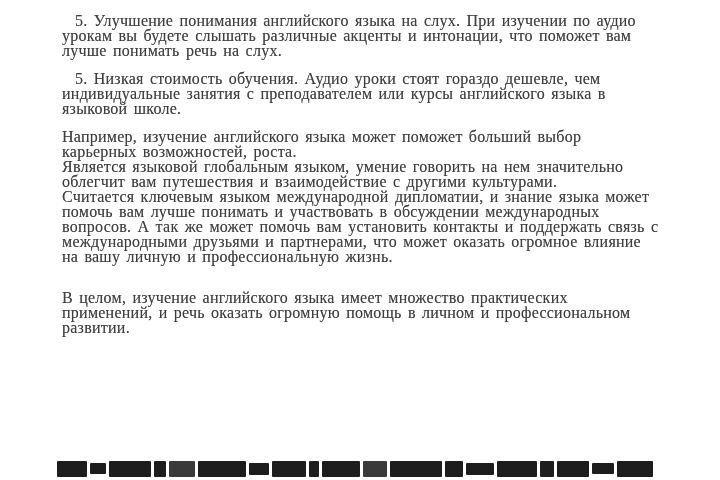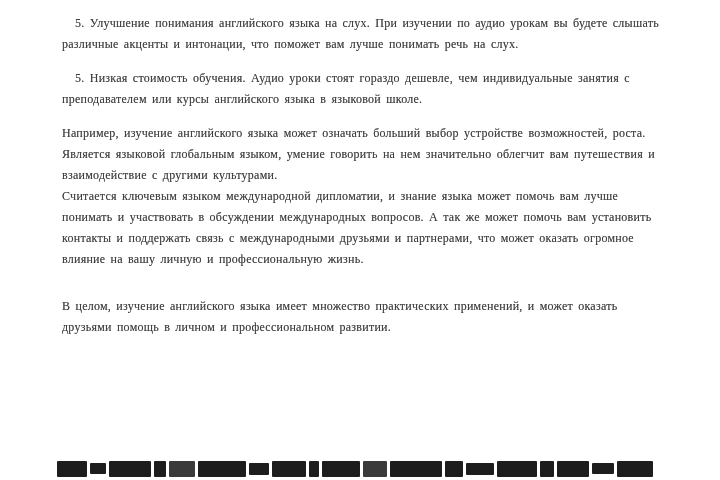--- a/index.html
+++ b/index.html
@@ -14,22 +14,22 @@
     position: relative;
     font-family: "Liberation Serif", "DejaVu Serif", serif;
   }
   .page {
     position: absolute;
     left: 62px;
     top: 13px;
     width: 597px;
   }
   .para {
-    font-size: 12px;
-    line-height: 21px;
+    font-size: 16px;
+    line-height: 15px;
     color: #3f3f3f;
     letter-spacing: 0.25px;
     word-spacing: 2px;
     margin: 0 0 13px 0;
     text-shadow: 0 0 0.5px rgba(70,70,70,0.55);
   }
   .para.indent .line:first-child {
     text-indent: 13px;
   }
   .para.wide-gap {
@@ -55,26 +55,26 @@
 <body>
 
 <div class="page" style="color: rgb(63, 63, 63);">
     <div class="para indent">
       <div class="line">5. Улучшение понимания английского языка на слух. При изучении по аудио урокам вы будете слышать различные акценты и интонации, что поможет вам лучше понимать речь на слух.</div>
     </div>
     <div class="para indent">
       <div class="line">5. Низкая стоимость обучения. Аудио уроки стоят гораздо дешевле, чем индивидуальные занятия с преподавателем или курсы английского языка в языковой школе.</div>
     </div>
     <div class="para wide-gap">
-      <div class="line">Например, изучение английского языка может означать больший выбор устройстве возможностей, роста.</div>
+      <div class="line">Например, изучение английского языка может поможет больший выбор карьерных возможностей, роста.</div>
       <div class="line">Является языковой глобальным языком, умение говорить на нем значительно облегчит вам путешествия и взаимодействие с другими культурами.</div>
       <div class="line">Считается ключевым языком международной дипломатии, и знание языка может помочь вам лучше понимать и участвовать в обсуждении международных вопросов. А так же может помочь вам установить контакты и поддержать связь с международными друзьями и партнерами, что может оказать огромное влияние на вашу личную и профессиональную жизнь.</div>
     </div>
     <div class="para">
-      <div class="line">В целом, изучение английского языка имеет множество практических применений, и может оказать друзьями помощь в личном и профессиональном развитии.</div>
+      <div class="line">В целом, изучение английского языка имеет множество практических применений, и речь оказать огромную помощь в личном и профессиональном развитии.</div>
     </div>
   </div>
 
 <div class="redacted-line">
     <span class="rblock" style="width: 30px; background: rgb(29, 29, 29);"></span>
     <span class="rblock" style="width: 16px; height: 11px; background: rgb(29, 29, 29);"></span>
     <span class="rblock" style="width: 42px; background: rgb(29, 29, 29);"></span>
     <span class="rblock" style="width: 12px; background: rgb(29, 29, 29);"></span>
     <span class="rblock" style="width: 26px; background: rgb(58, 58, 58);"></span>
     <span class="rblock" style="width: 48px; background: rgb(29, 29, 29);"></span>

